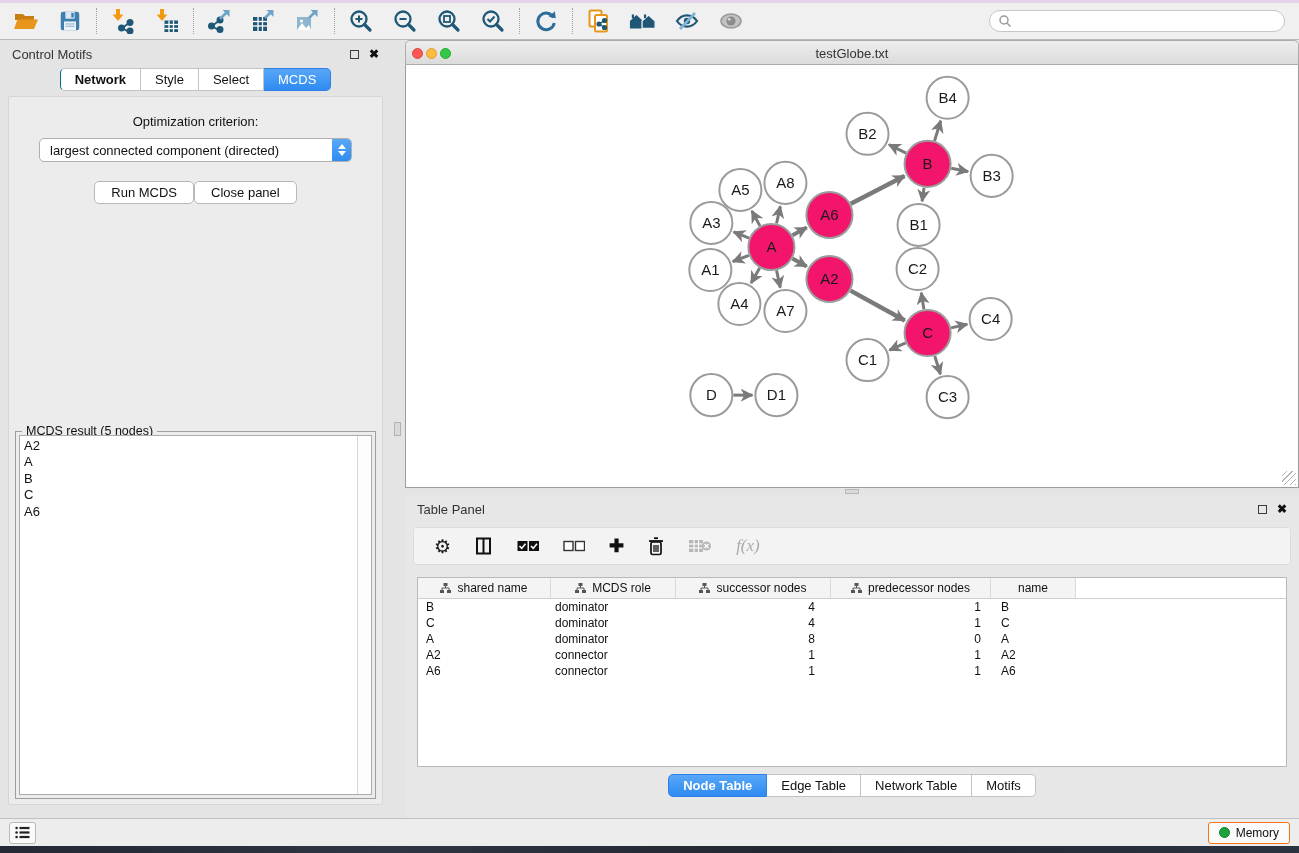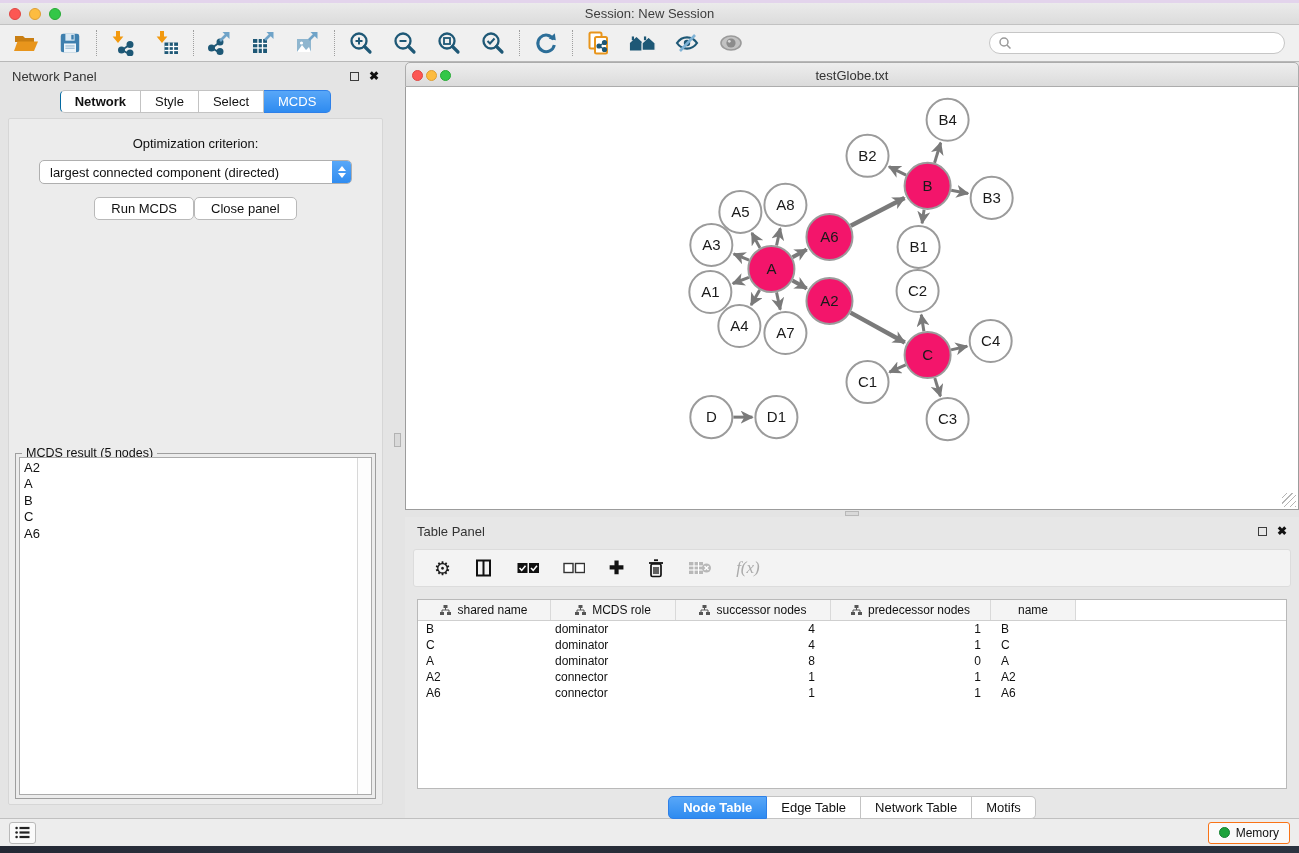--- a/index.html
+++ b/index.html
@@ -57,21 +57,21 @@
   .cp-body { position:absolute; top:56px; left:8px; right:8px; bottom:13px;
     background:#ECECEC; border:1px solid #D6D6D6; border-radius:2px; }
   .opt-label { text-align:center; font-size:13px; color:#111; margin-top:17px; }
   .dropdown { width:313px; height:24px; margin:9px auto 0; background:#fff;
     border:1px solid #AFAFAF; border-radius:5px; display:flex; align-items:center; overflow:hidden; }
   .dropdown .dd-text { flex:1; font-size:13px; padding-left:10px; color:#111; white-space:nowrap; }
   .dd-spinner { width:19px; height:24px; background:linear-gradient(#5AA9F8,#2E8BF0);
     display:flex; flex-direction:column; align-items:center; justify-content:center; gap:2px; }
   .dd-spinner .up { width:0;height:0;border-left:4px solid transparent;border-right:4px solid transparent;border-bottom:5px solid #fff; }
   .dd-spinner .down { width:0;height:0;border-left:4px solid transparent;border-right:4px solid transparent;border-top:5px solid #fff; }
-  .btn-row { display:flex; justify-content:center; gap:0; margin-top:13px; }
+  .btn-row { display:flex; justify-content:center; gap:0; margin-top:19px; }
   .mac-btn { background:#fff; border:1px solid #B9B9B9; border-radius:5px;
     font-size:13px; color:#111; padding:3px 16px; cursor:default; }
 
   .result-group { position:absolute; top:334px; left:6px; right:6px; bottom:5px;
     border:1px solid #9E9E9E; }
   .result-legend { position:absolute; top:-8px; left:6px; background:#ECECEC;
     padding:0 4px; font-size:12.5px; color:#111;text-align:center; }
   .result-list { position:absolute; top:3px; left:3px; right:3px; bottom:3px;
     background:#fff; border:1px solid #ABABAB; font-size:13px; color:#111; overflow:hidden; }
   .result-inner { padding:2px 0 0 4px; }
@@ -137,28 +137,20 @@
   .memory-dot { width:11px; height:11px; border-radius:50%; background:#1DA33C; border:1px solid #148030; }
 </style>
 </head>
 <body>
 
 <div class="screen">
   <div class="desktop-top"></div>
 
   <div class="app">
 
-    <div class="titlebar">
-      <div class="lights">
-        <span class="light red"></span>
-        <span class="light yellow"></span>
-        <span class="light green"></span>
-      </div>
-      <div class="title-text">Session: New Session</div>
-    </div>
 
     <div class="toolbar">
       <div class="tgroup">
         <div class="tbtn">
           <svg width="27" height="24" viewBox="0 0 27 24">
             <path d="M2 5h8l2 2h9v4H2z" fill="#C97E12"></path>
             <path d="M1 20l3.5-9.5H25L21 20z" fill="#E8951C"></path>
           </svg>
         </div>
         <div class="tbtn">
@@ -322,21 +314,21 @@
           <line x1="9" y1="9" x2="12.5" y2="12.5" stroke="#9A9A9A" stroke-width="1.5"></line>
         </svg>
         <input type="text" placeholder="" style="">
       </div>
     </div>
 
     <div class="main">
 
       <div class="control-panel">
         <div class="cp-header">
-          <span class="panel-title">Network Panel</span>
+          <span class="panel-title">Control Motifs</span>
           <span class="panel-header-icons">
             <span class="float-ico"></span>
             <span class="close-ico">✖</span>
           </span>
         </div>
         <div class="segments" id="cp-tabs">
             <div class="seg">Network</div>
             <div class="seg">Style</div>
             <div class="seg">Select</div>
             <div class="seg sel">MCDS</div>

